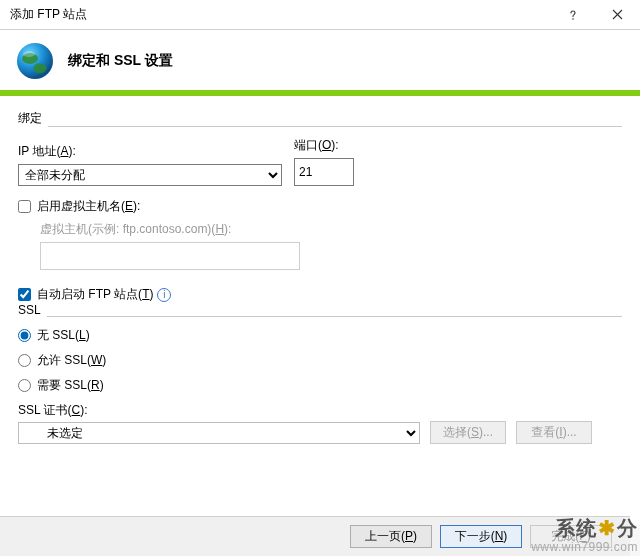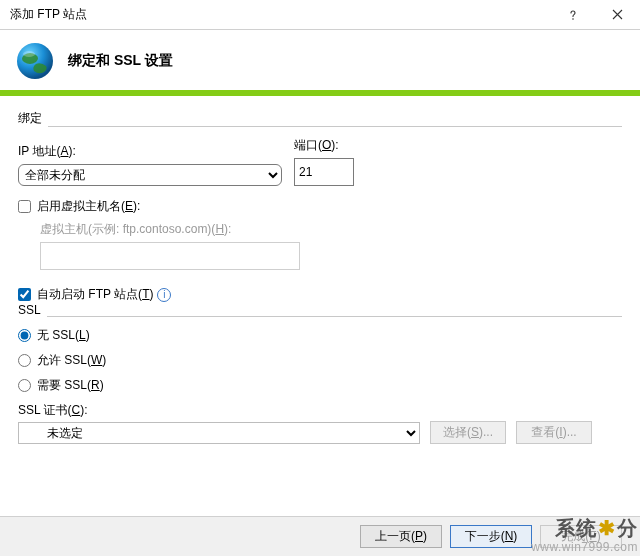--- a/index.html
+++ b/index.html
@@ -69,21 +69,21 @@
   select.combo, input.textbox {
     border: 1px solid #7a7a7a;
     background: #fff;
     font: inherit;
     height: 22px;
     padding: 13px 4px;
   }
   select.combo { padding: 1px 2px; }
   input.textbox { padding-left: 4px; }
   .ip-field { width: 264px; margin-right: 12px; }
-  .ip-field select { width: 100%; border-radius: 6px; }
+  .ip-field select { width: 100%; }
   .port-field { width: 60px; }
   .port-field input { width: 100%; }
   .chk-row {
     display: flex; align-items: center;
     margin-top: 12px;
   }
   input[type=checkbox], input[type=radio] {
     margin: 0 6px 0 0;
     width: 13px; height: 13px;
     accent-color: #0066b3;
@@ -129,21 +129,21 @@
     min-width: 76px;
     color: #000;
   }
   .btn.disabled, .wiz-btn.disabled {
     color: #9e9e9e;
     border-color: #c9c9c9;
     background: #efefef;
   }
   .wizard-bar {
     position: absolute;
-    left: 0; right: 0; bottom: 0;
+    left: 0; right: 10px; bottom: 0;
     height: 40px;
     border-top: 1px solid #d0d0d0;
     background: #f0f0f0;
     display: flex;
     align-items: center;
     justify-content: flex-end;
     padding-right: 18px;
     gap: 8px;
   }
   .wiz-btn { min-width: 82px; background: #e7e7e7; border-color: #adadad; }

